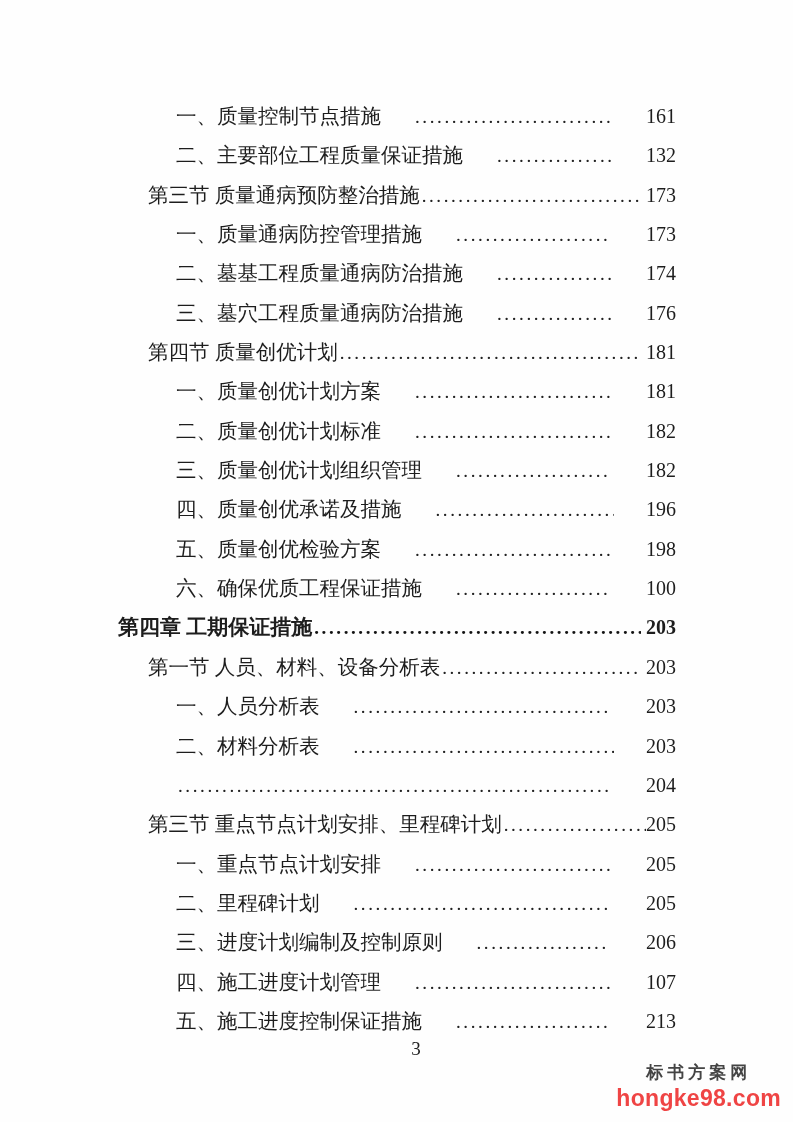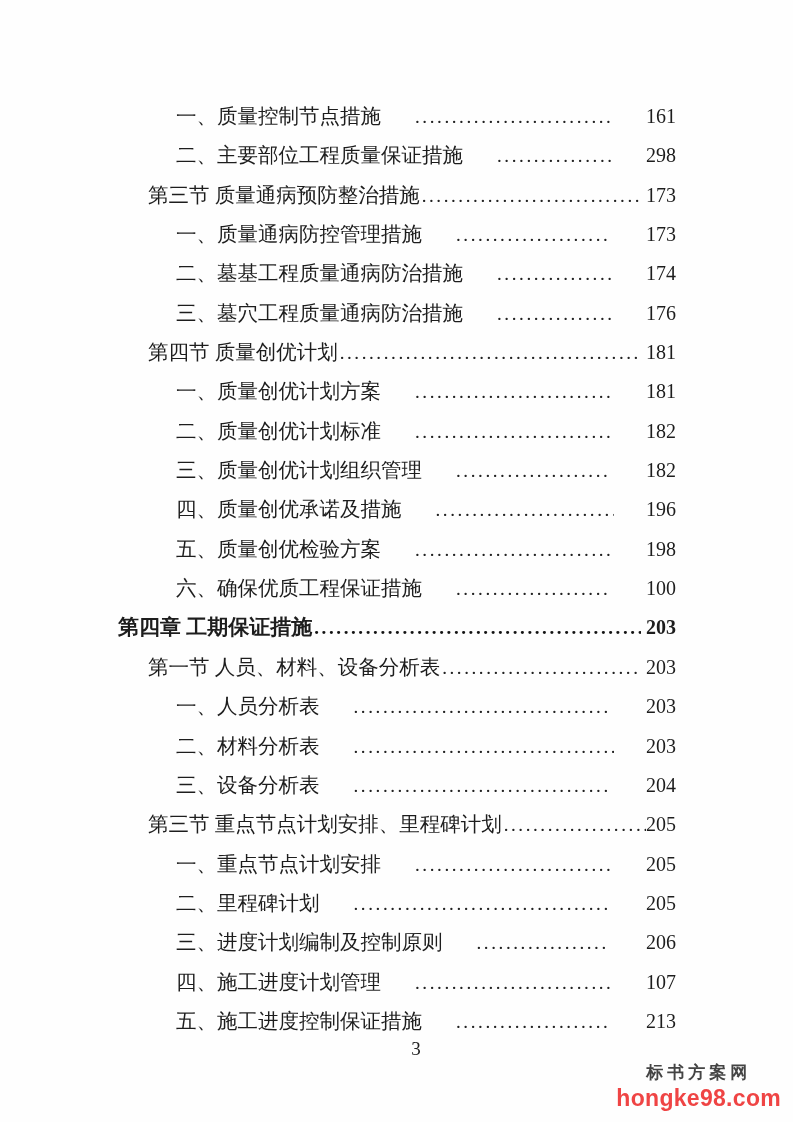--- a/index.html
+++ b/index.html
@@ -76,21 +76,21 @@
   <main class="toc">
     <div class="toc-row level-sub">
       <span class="toc-label">一、质量控制节点措施</span>
       <span class="toc-dots">........................................................................................................................................................................................................</span>
       <span class="toc-page">161</span>
     </div>
 
     <div class="toc-row level-sub">
       <span class="toc-label">二、主要部位工程质量保证措施</span>
       <span class="toc-dots">........................................................................................................................................................................................................</span>
-      <span class="toc-page">298</span>
+      <span class="toc-page">132</span>
     </div>
 
     <div class="toc-row level-section">
       <span class="toc-label">第三节 质量通病预防整治措施</span>
       <span class="toc-dots">........................................................................................................................................................................................................</span>
       <span class="toc-page"> 173</span>
     </div>
 
     <div class="toc-row level-sub">
       <span class="toc-label">一、质量通病防控管理措施</span>
@@ -170,21 +170,20 @@
       <span class="toc-page"> 203</span>
     </div>
 
     <div class="toc-row level-sub">
       <span class="toc-label">二、材料分析表</span>
       <span class="toc-dots">........................................................................................................................................................................................................</span>
       <span class="toc-page">203</span>
     </div>
 
     <div class="toc-row level-sub">
-      <span class="toc-label">三、设备分析表</span>
       <span class="toc-dots">........................................................................................................................................................................................................</span>
       <span class="toc-page"> 204</span>
     </div>
 
     <div class="toc-row level-section">
       <span class="toc-label">第三节 重点节点计划安排、里程碑计划</span>
       <span class="toc-dots">........................................................................................................................................................................................................</span>
       <span class="toc-page">205</span>
     </div>
 

